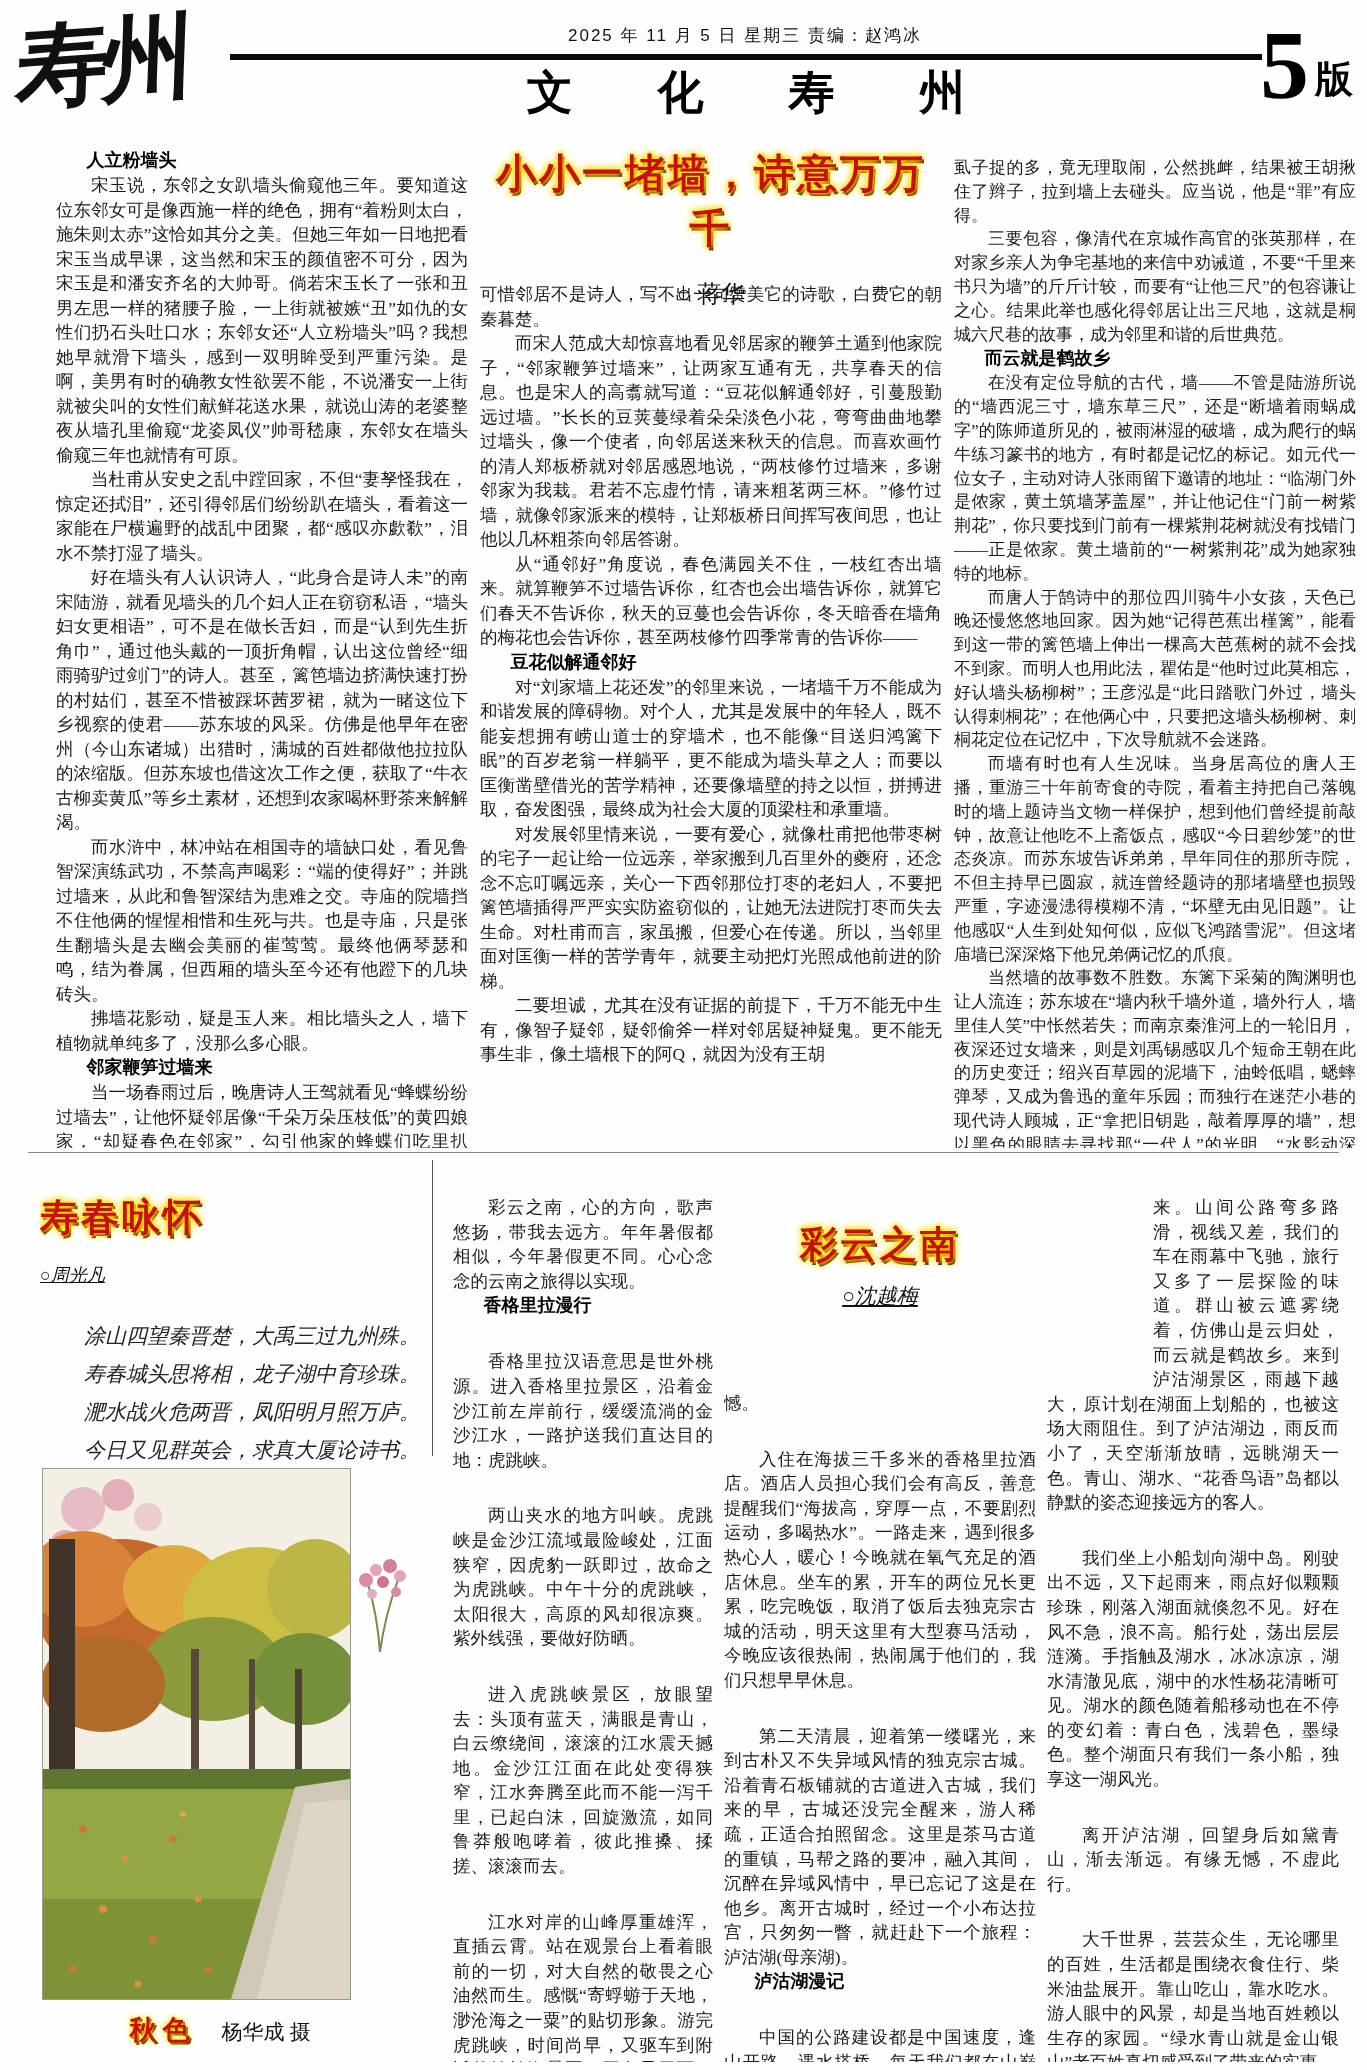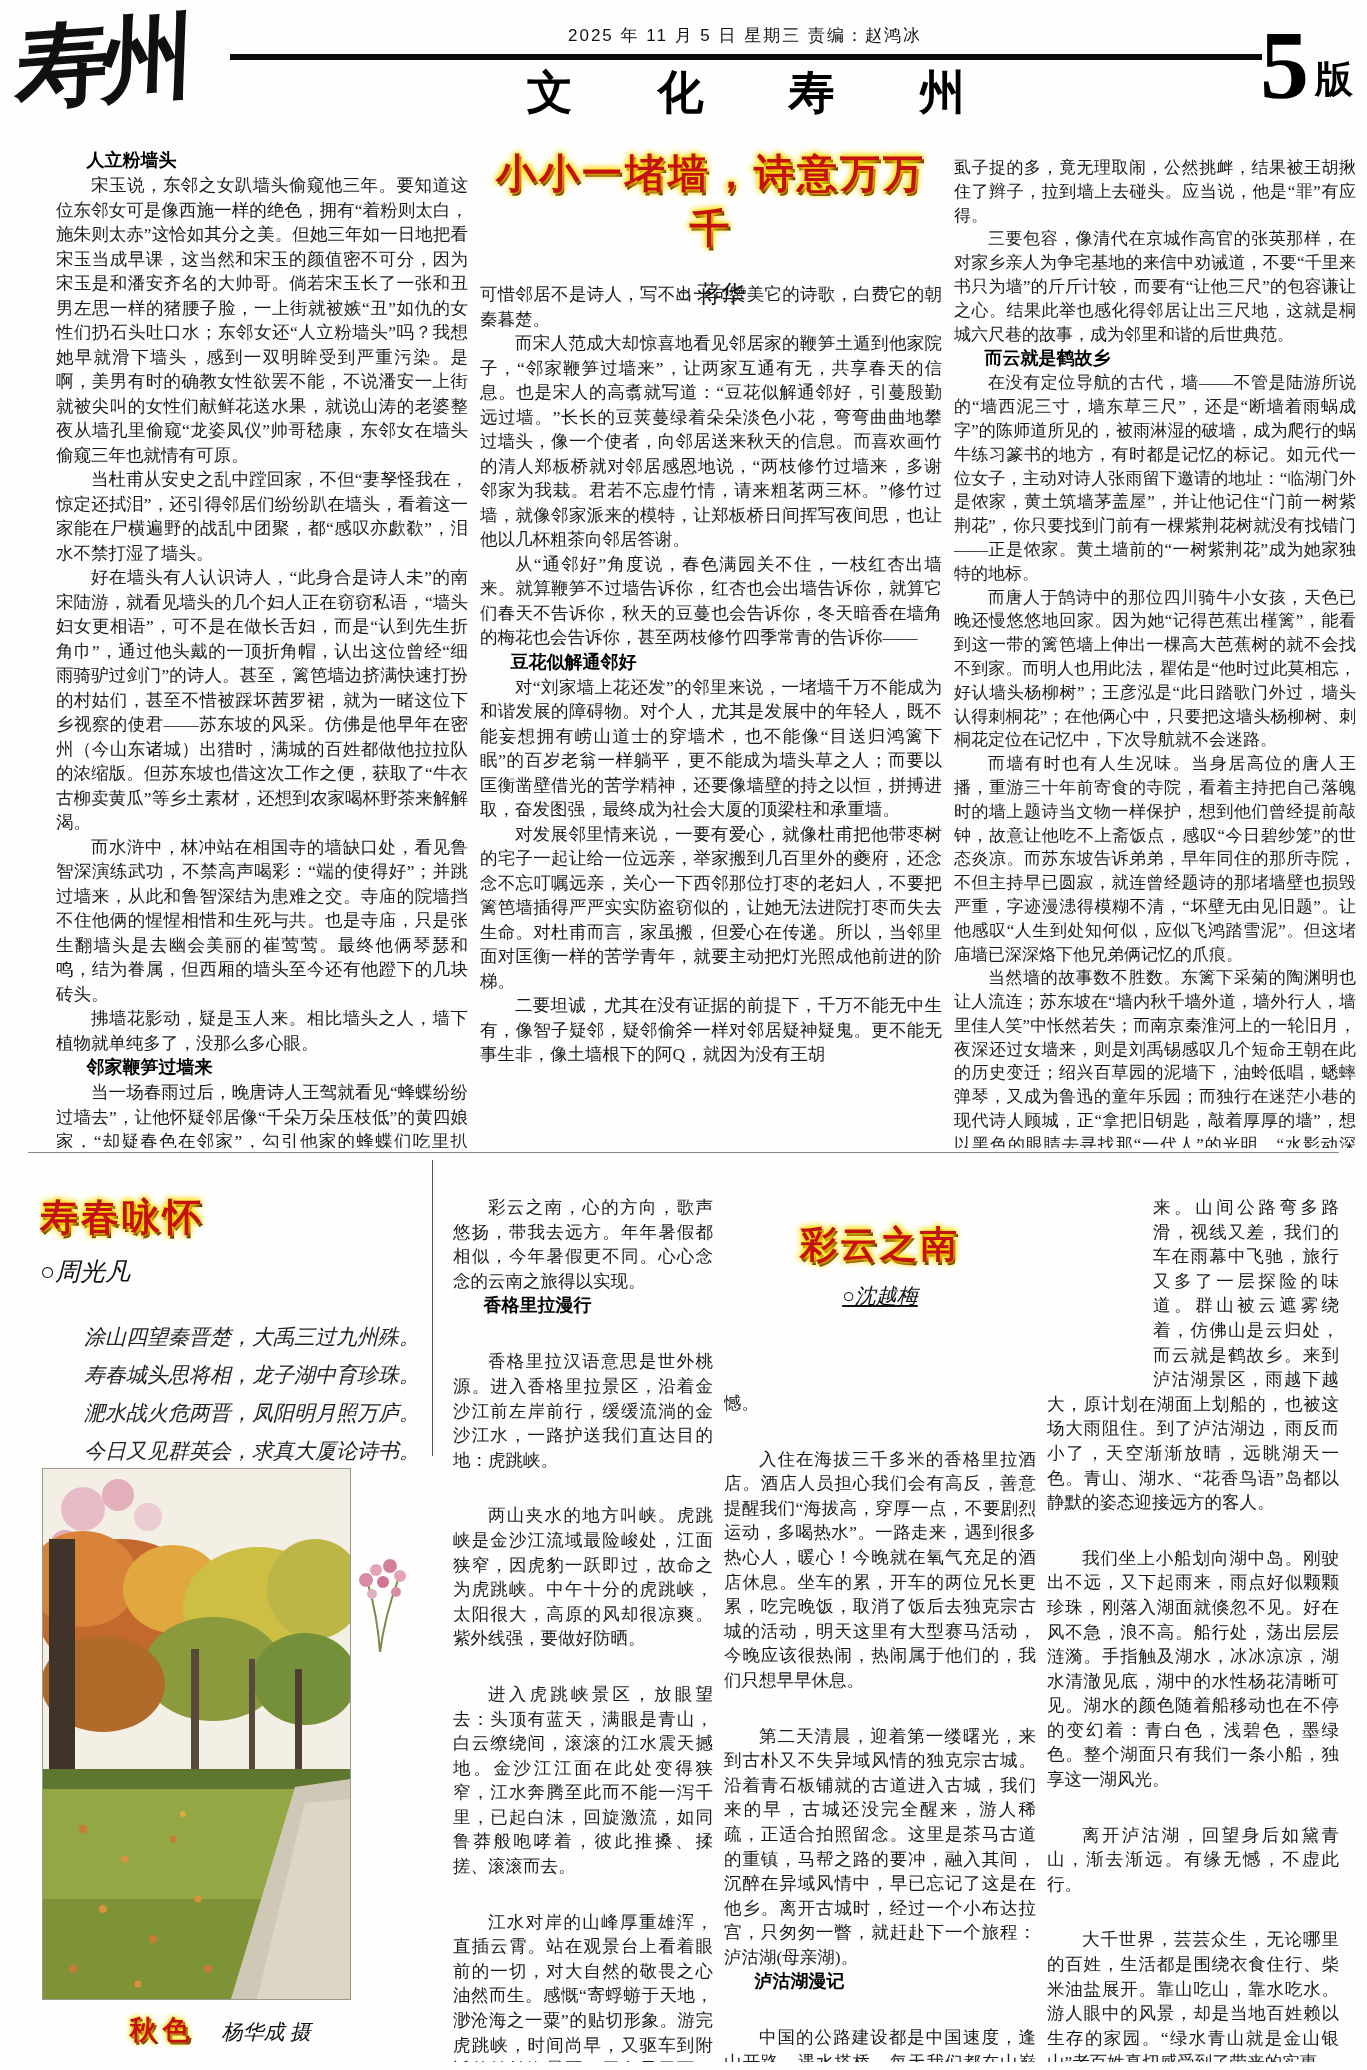--- a/index.html
+++ b/index.html
@@ -43,32 +43,32 @@
   
   .bottom{position:absolute;left:40px;top:1164px;width:1300px;height:898px;display:flex;gap:11px;}
   .bcol{overflow:hidden;box-sizing:border-box;}
   .bcolA{width:390px;position:relative;}
   .bcolB{width:272px;padding-left:12px;}
   .bcolC{width:312px;}
   .bcolD{width:292px;}
   .bottom p.body{font-size:17.5px;line-height:24.6px;margin-top:31px;}
   .poem-title-wrap{text-align:left;padding-top:28px;}
   .poem-title{font-size:38px;}
-  .poem-byline{display:block;margin-top:12px;font-style:italic;font-size:25px;}
+  .poem-byline{display:block;margin-top:20px;font-style:italic;font-size:18px;text-decoration:underline;}
   .poem{padding:30px 0 0 44px;}
   .poem-line{font-size:21px;font-style:italic;line-height:38px;color:#222;white-space:nowrap;
         font-family:"Liberation Serif",serif;}
   .photo-frame{position:absolute;left:2px;top:304px;width:307px;height:530px;border:1px solid #9a9a8a;
         overflow:hidden;background:#f3efe4;}
   .photo-frame svg{display:block;}
   .caption{position:absolute;left:0;top:848px;width:360px;text-align:center;}
   .caption-title{font-size:27px;font-weight:bold;color:#c51010;letter-spacing:6px;
         font-family:"Liberation Sans",sans-serif;
         text-shadow:0 0 4px #ffe100,0 0 6px #ffe100,2px 2px 0 #3d0000;}
-  .caption-credit{font-size:21px;font-style:italic;margin-left:22px;color:#111;}
+  .caption-credit{font-size:21px;margin-left:22px;color:#111;}
   .flower-deco{position:absolute;left:310px;top:390px;width:62px;height:98px;}
   .banner2{text-align:center;padding-top:56px;height:196px;box-sizing:border-box;}
   .banner2 .red-title{font-size:37px;}
   .banner2 .byline{display:block;margin-top:12px;font-style:italic;font-size:21px;text-decoration:underline;}
   .spacer{float:left;width:106px;height:206px;}
 </style>
 </head>
 <body>
 
 <div class="page">

